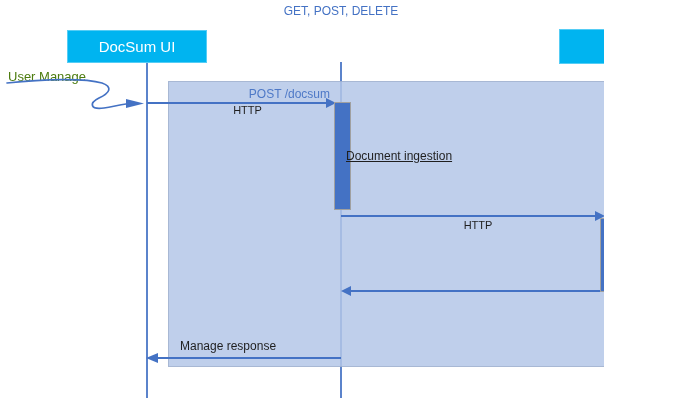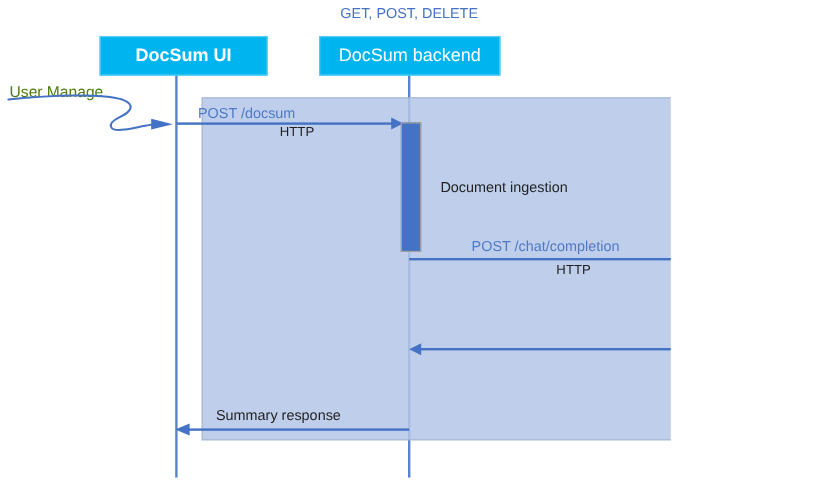--- a/index.html
+++ b/index.html
@@ -1,18 +1,18 @@
 <!DOCTYPE html>
 <html><head>
 <meta charset="utf-8">
 <style>
   html, body { margin: 0; padding: 0; background: #ffffff; }
   .stage {
     position: relative;
-    width: 559px;
+    width: 604px;
     height: 406px;
     background: #ffffff;
     font-family: "Liberation Sans", sans-serif;
     overflow: hidden;
   }
   
   .lifeline {
     position: absolute;
     width: 2px;
     background: rgba(68,114,196,0.88);
@@ -36,21 +36,21 @@
     background: #00B4F0;
     border: 1px solid #55cdf5;
     box-sizing: border-box;
     color: #ffffff;
     font-size: 15px;
     display: flex;
     align-items: center;
     justify-content: center;
     z-index: 4;
   }
-  .actor-ui      { left: 83px;  top: 30px; width: 140px; height: 33px; font-weight: bold; }
+  .actor-ui      { left: 67px;  top: 30px; width: 140px; height: 33px; }
   .actor-backend { left: 266px; top: 30px; width: 151px; height: 33px; }
   .actor-llm     { left: 559px; top: 29px; width: 150px; height: 35px; }
   .top-label {
     position: absolute;
     left: 256px; top: 4px; width: 170px;
     text-align: center;
     color: #4472C4;
     font-size: 12px;
     z-index: 4;
   }
@@ -74,21 +74,21 @@
     width: 0; height: 0;
     border-top: 5px solid transparent;
     border-bottom: 5px solid transparent;
     border-right: 10px solid #4472C4;
     z-index: 3;
   }
   .msg-label {
     position: absolute;
     font-size: 12px;
     color: #4E79C7;
-    text-align: left;
+    text-align: right;
     z-index: 3;
     white-space: nowrap;
   }
   .msg-protocol {
     position: absolute;
     font-size: 11px;
     color: #1F1F1F;
     text-align: center;
     z-index: 3;
     white-space: nowrap;
@@ -109,21 +109,21 @@
   .activation {
     position: absolute;
     background: #4472C4;
     border: 1px solid #A0A0A0;
     box-sizing: border-box;
     z-index: 3;
   }
   .bar-backend { left: 334px; top: 102px; width: 17px; height: 108px; }
   .bar-llm     { left: 600px; top: 218px; width: 18px; height: 74px; }
   
-  .label-ingestion { left: 367px; top: 149px; }
+  .label-ingestion { left: 346px; top: 149px; text-decoration: underline; }
   
   .line-post-chat  { left: 341px; top: 215px; width: 255px; }
   .head-post-chat  { left: 595px; top: 211px; }
   .label-post-chat { left: 393px; top: 198px; width: 170px; }
   .http-post-chat  { left: 393px; top: 219px; width: 170px; }
   
   .line-llm-return { left: 350px; top: 290px; width: 250px; }
   .head-llm-return { left: 341px; top: 286px; }
   
   .line-summary  { left: 157px; top: 357px; width: 184px; }
@@ -155,23 +155,20 @@
   <div class="lifeline lifeline-ui"></div>
   <div class="lifeline lifeline-backend"></div>
   <div class="lifeline lifeline-llm"></div>
 
   <div class="panel"></div>
 
   <div class="top-label">GET, POST, DELETE</div>
 
   <div class="actor-box actor-ui">
     <span>DocSum UI</span>
-  </div>
-  <div class="actor-box actor-backend">
-    <span>DocSum backend</span>
   </div>
   <div class="actor-box actor-llm">
     <span>LLM</span>
   </div>
 
   <div class="user-note">
     <div>User Manage</div>
   </div>
   <svg class="squiggle-svg" viewBox="0 0 697 406" xmlns="http://www.w3.org/2000/svg">
     <path d="M 7 83 C 45 79, 85 78, 102 83 C 113 87, 110 93, 99 98 C 89 103, 90 110, 104 108 C 112 107, 118 105, 126 104" fill="none" stroke="#4472C4" stroke-width="1.7" stroke-linecap="round"></path>
@@ -182,25 +179,24 @@
   <div class="arrow-right head-post-docsum"></div>
   <div class="msg-label label-post-docsum">POST /docsum</div>
   <div class="msg-protocol http-post-docsum">HTTP</div>
 
   <div class="activation bar-backend"></div>
 
   <div class="note-dark label-ingestion">Document ingestion</div>
 
   <div class="msg-line line-post-chat"></div>
   <div class="arrow-right head-post-chat"></div>
-  <div class="msg-label label-post-chat">POST /chat/completion</div>
   <div class="msg-protocol http-post-chat">HTTP</div>
 
   <div class="activation bar-llm"></div>
 
   <div class="msg-line line-llm-return"></div>
   <div class="arrow-left head-llm-return"></div>
 
   <div class="msg-line line-summary"></div>
   <div class="arrow-left head-summary"></div>
-  <div class="note-dark label-summary">Summary response</div>
+  <div class="note-dark label-summary">Manage response</div>
 
 </div>
 
 </body></html>

